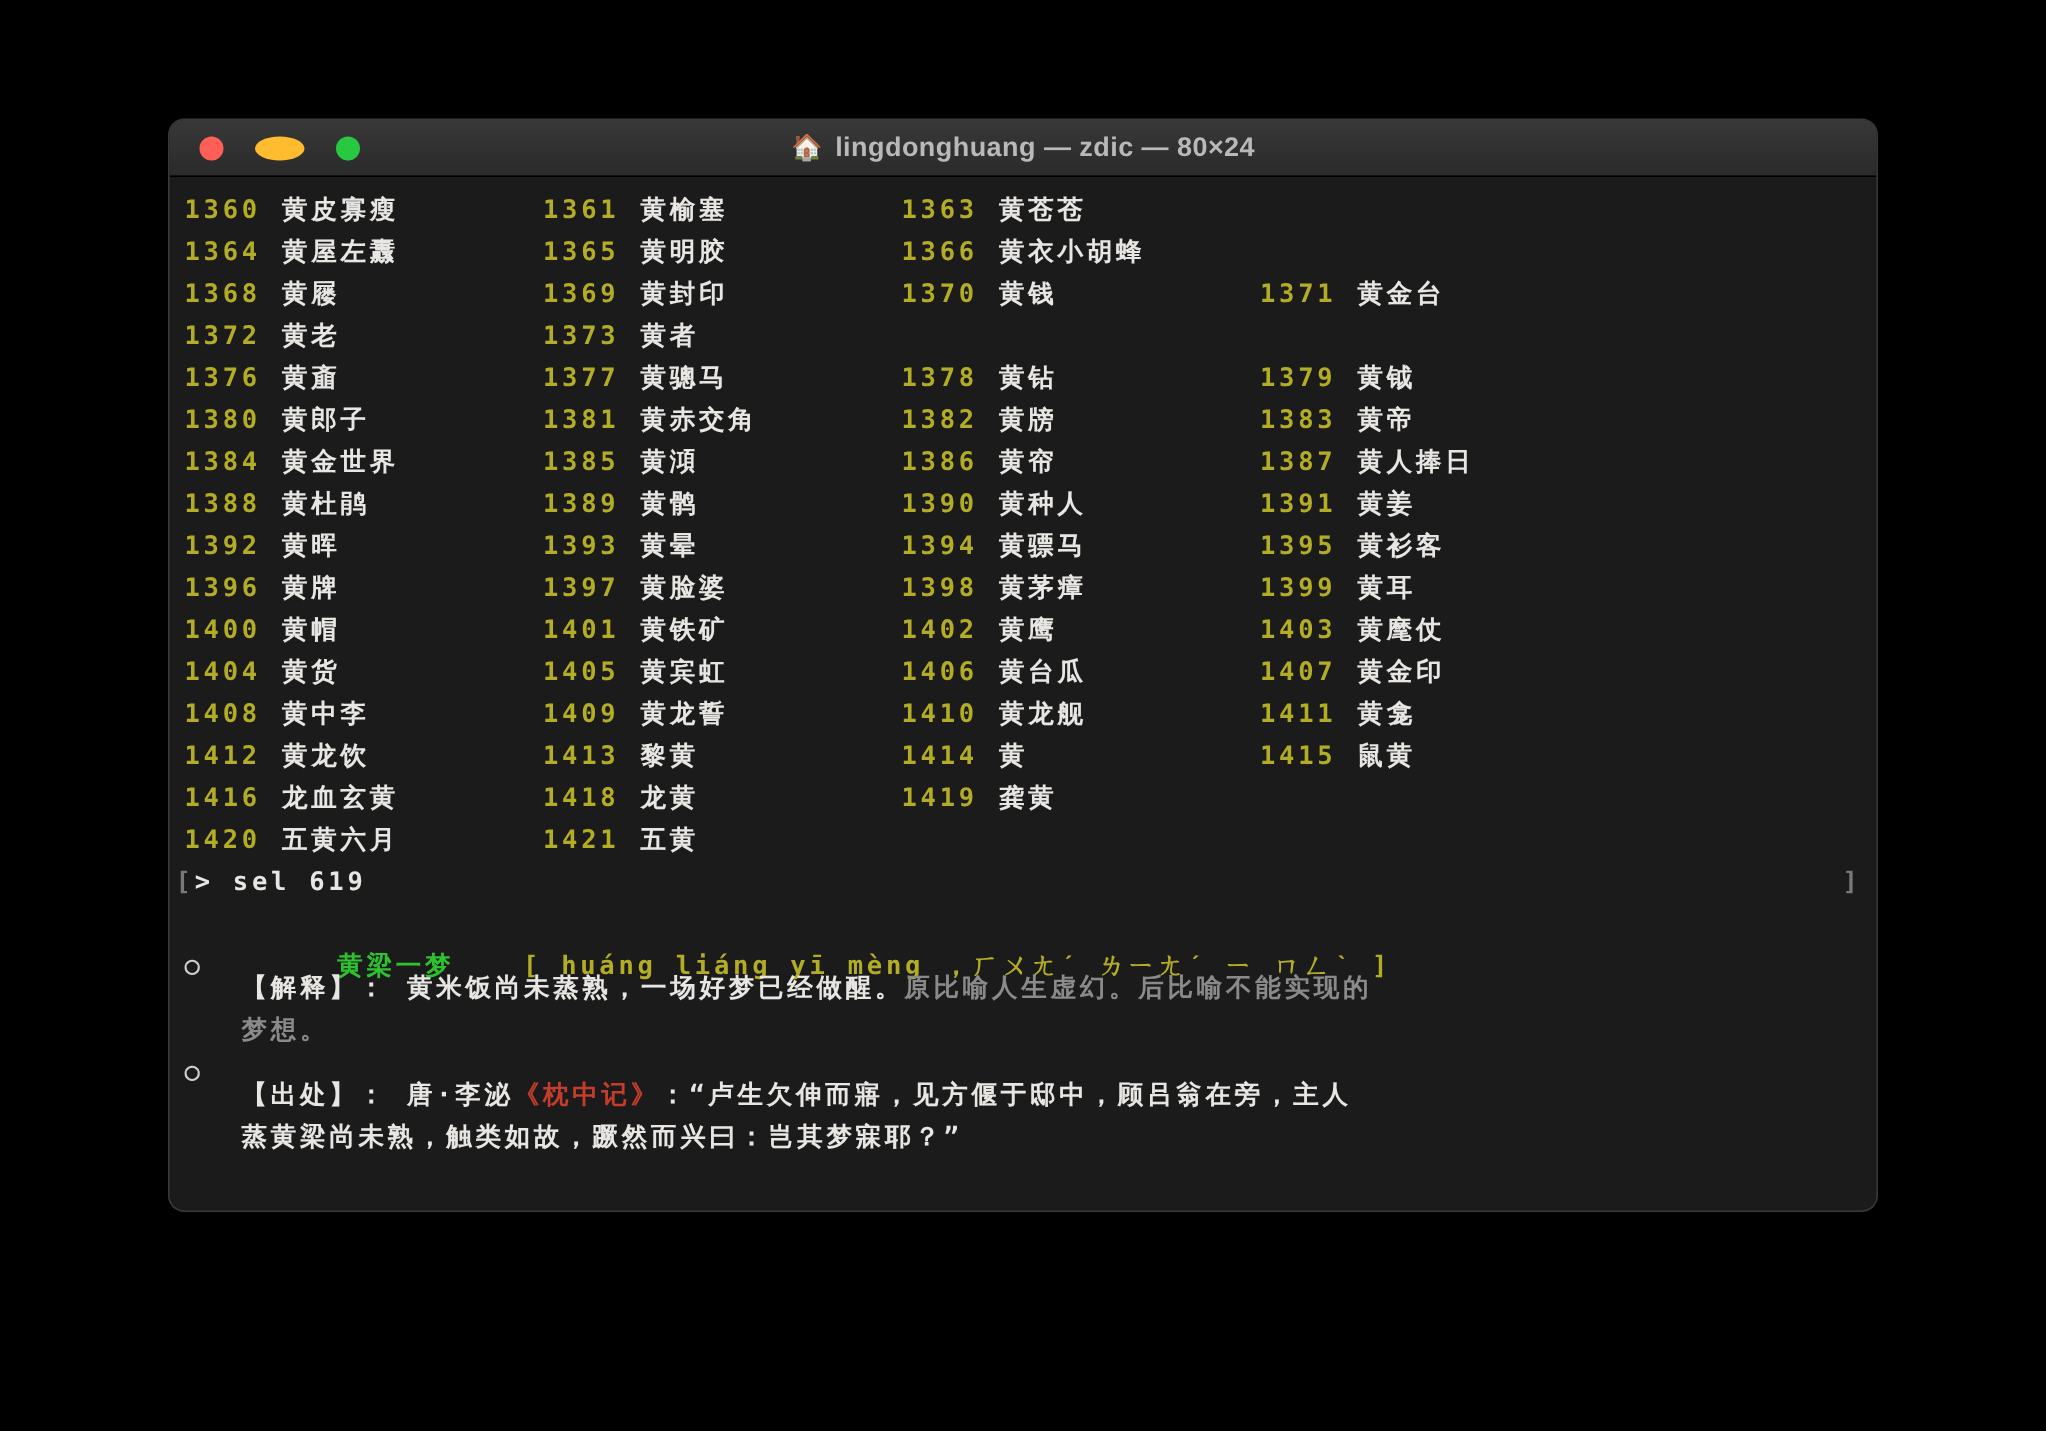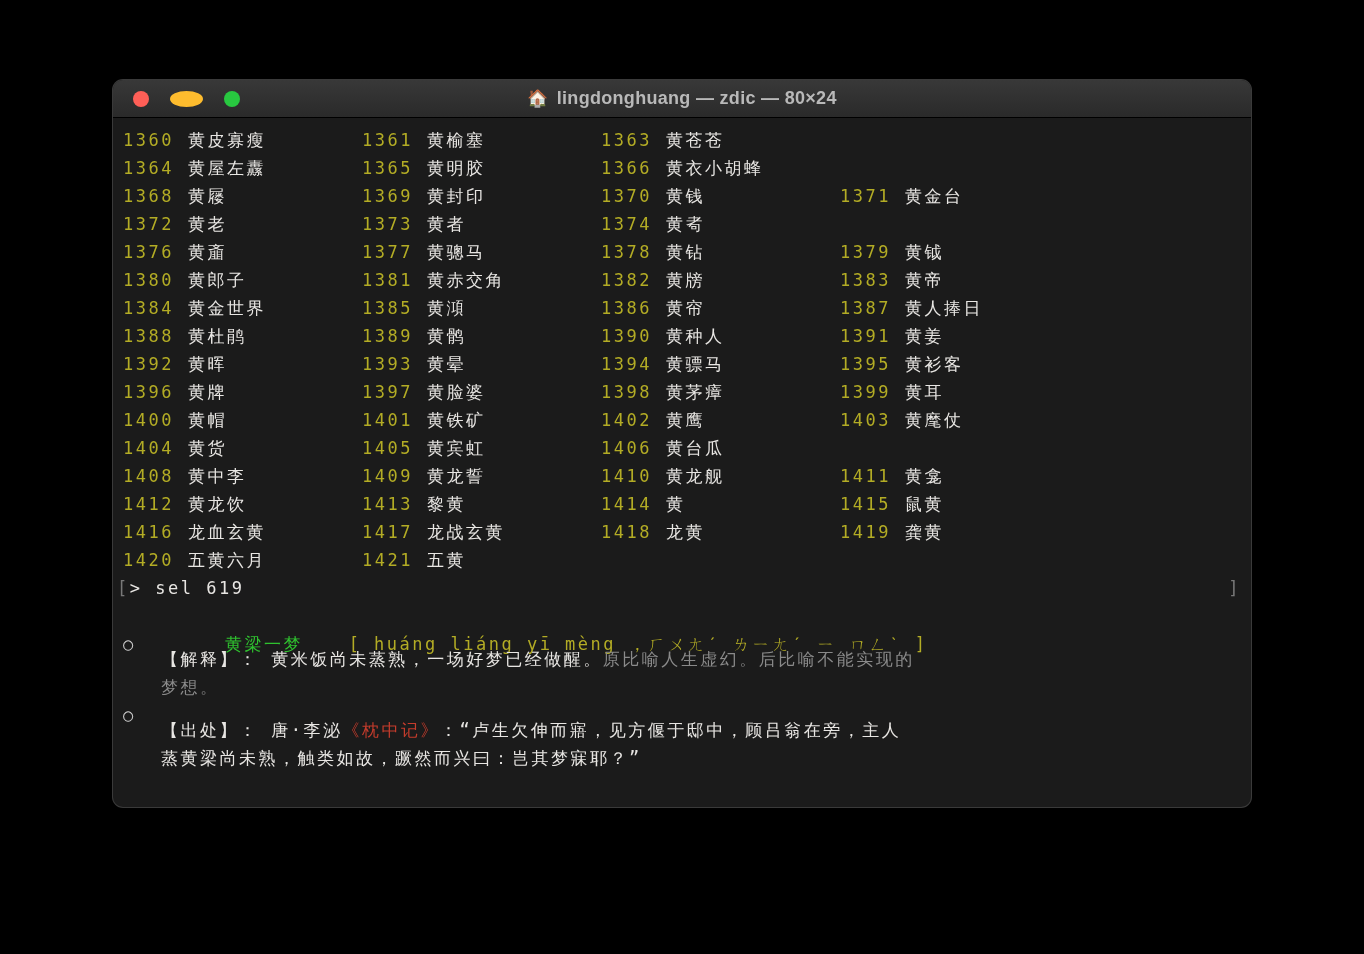--- a/index.html
+++ b/index.html
@@ -29,21 +29,21 @@
   .light.green{background:var(--light-green);}
   .title{
     position:absolute;left:0;right:0;text-align:center;
     font-family:"Liberation Sans",sans-serif;font-size:18px;font-weight:700;
     color:var(--titlebar-text);letter-spacing:.3px;
   }
   .title .house{font-size:17px;margin-right:8px;filter:grayscale(.2);}
   .content{
     height:689px;padding:8px 10px 0 10px;
     font-family:"DejaVu Sans Mono","Liberation Mono",monospace;
-    font-size:17px;font-weight:400;color:var(--text-bright);
+    font-size:17px;font-weight:700;color:var(--text-bright);
     letter-spacing:2.5px;
   }
   .wrow{display:flex;height:28px;line-height:28px;white-space:pre;}
   .wcell{width:239px;flex:0 0 239px;overflow:visible;white-space:pre;}
   .num{color:var(--accent-number);margin-right:14px;}
   .word{color:var(--text-bright);}
   .line{height:28px;line-height:28px;white-space:pre;align-items:flex-end;}
   .cmdline{display:flex;justify-content:space-between;margin-left:-6px;}
   .dim{color:var(--bracket-dim);}
   .graytext{color:var(--text-dim);}
@@ -74,32 +74,32 @@
         <span class="house">🏠</span><span>lingdonghuang — zdic — 80×24</span>
       </div>
     </div>
 
     <div class="content">
 
       <div id="word-list">
           <div class="wrow"><span class="wcell"><span class="num">1360</span><span class="word">黄皮寡瘦</span></span><span class="wcell"><span class="num">1361</span><span class="word">黄榆塞</span></span><span class="wcell"><span class="num">1363</span><span class="word">黄苍苍</span></span></div>
           <div class="wrow"><span class="wcell"><span class="num">1364</span><span class="word">黄屋左纛</span></span><span class="wcell"><span class="num">1365</span><span class="word">黄明胶</span></span><span class="wcell"><span class="num">1366</span><span class="word">黄衣小胡蜂</span></span></div>
           <div class="wrow"><span class="wcell"><span class="num">1368</span><span class="word">黄屦</span></span><span class="wcell"><span class="num">1369</span><span class="word">黄封印</span></span><span class="wcell"><span class="num">1370</span><span class="word">黄钱</span></span><span class="wcell"><span class="num">1371</span><span class="word">黄金台</span></span></div>
-          <div class="wrow"><span class="wcell"><span class="num">1372</span><span class="word">黄老</span></span><span class="wcell"><span class="num">1373</span><span class="word">黄者</span></span><span class="wcell"><span class="num">1374</span><span class="word">黄耇</span></span></div>
+          <div class="wrow"><span class="wcell"><span class="num">1372</span><span class="word">黄老</span></span><span class="wcell"><span class="num">1373</span><span class="word">黄者</span></span></div>
           <div class="wrow"><span class="wcell"><span class="num">1376</span><span class="word">黄齑</span></span><span class="wcell"><span class="num">1377</span><span class="word">黄骢马</span></span><span class="wcell"><span class="num">1378</span><span class="word">黄钻</span></span><span class="wcell"><span class="num">1379</span><span class="word">黄钺</span></span></div>
           <div class="wrow"><span class="wcell"><span class="num">1380</span><span class="word">黄郎子</span></span><span class="wcell"><span class="num">1381</span><span class="word">黄赤交角</span></span><span class="wcell"><span class="num">1382</span><span class="word">黄牓</span></span><span class="wcell"><span class="num">1383</span><span class="word">黄帝</span></span></div>
           <div class="wrow"><span class="wcell"><span class="num">1384</span><span class="word">黄金世界</span></span><span class="wcell"><span class="num">1385</span><span class="word">黄澒</span></span><span class="wcell"><span class="num">1386</span><span class="word">黄帘</span></span><span class="wcell"><span class="num">1387</span><span class="word">黄人捧日</span></span></div>
           <div class="wrow"><span class="wcell"><span class="num">1388</span><span class="word">黄杜鹃</span></span><span class="wcell"><span class="num">1389</span><span class="word">黄鹘</span></span><span class="wcell"><span class="num">1390</span><span class="word">黄种人</span></span><span class="wcell"><span class="num">1391</span><span class="word">黄姜</span></span></div>
           <div class="wrow"><span class="wcell"><span class="num">1392</span><span class="word">黄晖</span></span><span class="wcell"><span class="num">1393</span><span class="word">黄晕</span></span><span class="wcell"><span class="num">1394</span><span class="word">黄骠马</span></span><span class="wcell"><span class="num">1395</span><span class="word">黄衫客</span></span></div>
           <div class="wrow"><span class="wcell"><span class="num">1396</span><span class="word">黄牌</span></span><span class="wcell"><span class="num">1397</span><span class="word">黄脸婆</span></span><span class="wcell"><span class="num">1398</span><span class="word">黄茅瘴</span></span><span class="wcell"><span class="num">1399</span><span class="word">黄耳</span></span></div>
           <div class="wrow"><span class="wcell"><span class="num">1400</span><span class="word">黄帽</span></span><span class="wcell"><span class="num">1401</span><span class="word">黄铁矿</span></span><span class="wcell"><span class="num">1402</span><span class="word">黄鹰</span></span><span class="wcell"><span class="num">1403</span><span class="word">黄麾仗</span></span></div>
-          <div class="wrow"><span class="wcell"><span class="num">1404</span><span class="word">黄货</span></span><span class="wcell"><span class="num">1405</span><span class="word">黄宾虹</span></span><span class="wcell"><span class="num">1406</span><span class="word">黄台瓜</span></span></div>
+          <div class="wrow"><span class="wcell"><span class="num">1404</span><span class="word">黄货</span></span><span class="wcell"><span class="num">1405</span><span class="word">黄宾虹</span></span><span class="wcell"><span class="num">1406</span><span class="word">黄台瓜</span></span><span class="wcell"><span class="num">1407</span><span class="word">黄金印</span></span></div>
           <div class="wrow"><span class="wcell"><span class="num">1408</span><span class="word">黄中李</span></span><span class="wcell"><span class="num">1409</span><span class="word">黄龙誓</span></span><span class="wcell"><span class="num">1410</span><span class="word">黄龙舰</span></span><span class="wcell"><span class="num">1411</span><span class="word">黄龛</span></span></div>
           <div class="wrow"><span class="wcell"><span class="num">1412</span><span class="word">黄龙饮</span></span><span class="wcell"><span class="num">1413</span><span class="word">黎黄</span></span><span class="wcell"><span class="num">1414</span><span class="word">黄</span></span><span class="wcell"><span class="num">1415</span><span class="word">鼠黄</span></span></div>
-          <div class="wrow"><span class="wcell"><span class="num">1416</span><span class="word">龙血玄黄</span></span><span class="wcell"><span class="num">1417</span><span class="word">龙战玄黄</span></span><span class="wcell"><span class="num">1418</span><span class="word">龙黄</span></span><span class="wcell"><span class="num">1419</span><span class="word">龚黄</span></span></div>
+          <div class="wrow"><span class="wcell"><span class="num">1416</span><span class="word">龙血玄黄</span></span><span class="wcell"><span class="num">1418</span><span class="word">龙黄</span></span><span class="wcell"><span class="num">1419</span><span class="word">龚黄</span></span></div>
           <div class="wrow"><span class="wcell"><span class="num">1420</span><span class="word">五黄六月</span></span><span class="wcell"><span class="num">1421</span><span class="word">五黄</span></span></div>
         </div>
 
       <div class="line cmdline">
         <span><span class="dim">[</span><span>&gt; sel 619</span></span>
         <span class="dim">]</span>
       </div>
 
       <div class="line">
         <span class="green">黄梁一梦</span><span class="yellow"> [ huáng liáng yī mèng ，ㄏㄨㄤˊ ㄌㄧㄤˊ ㄧ ㄇㄥˋ ]</span>

